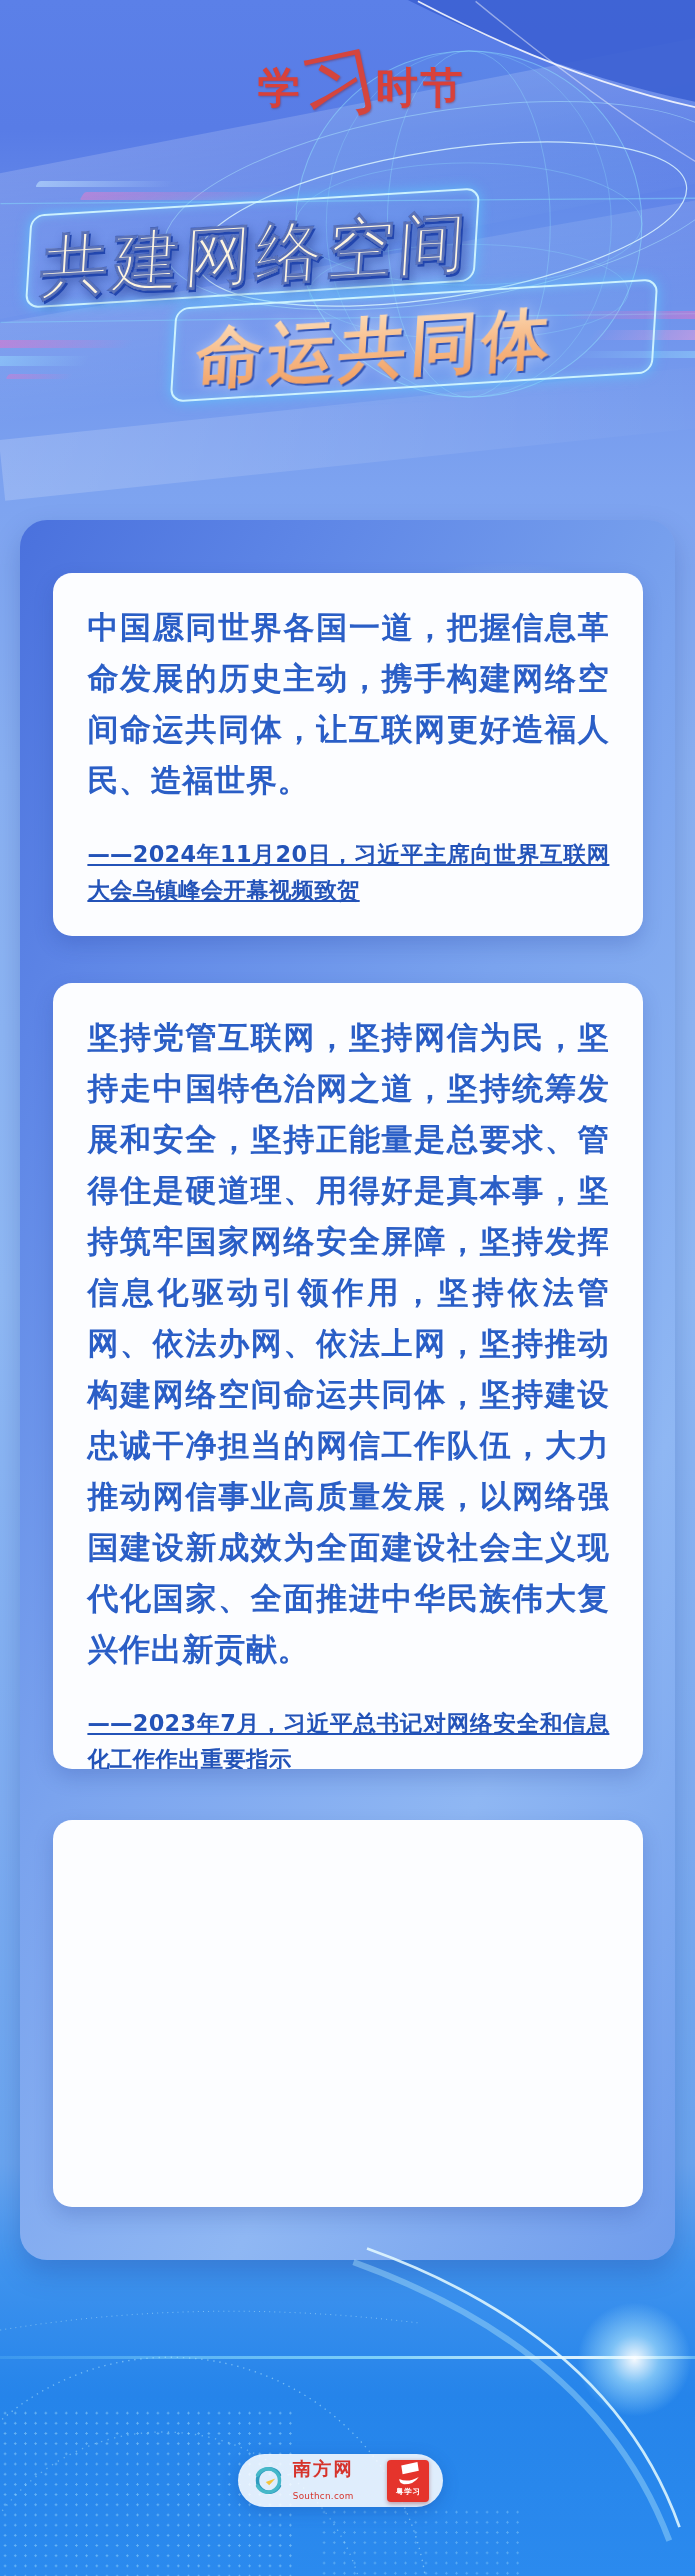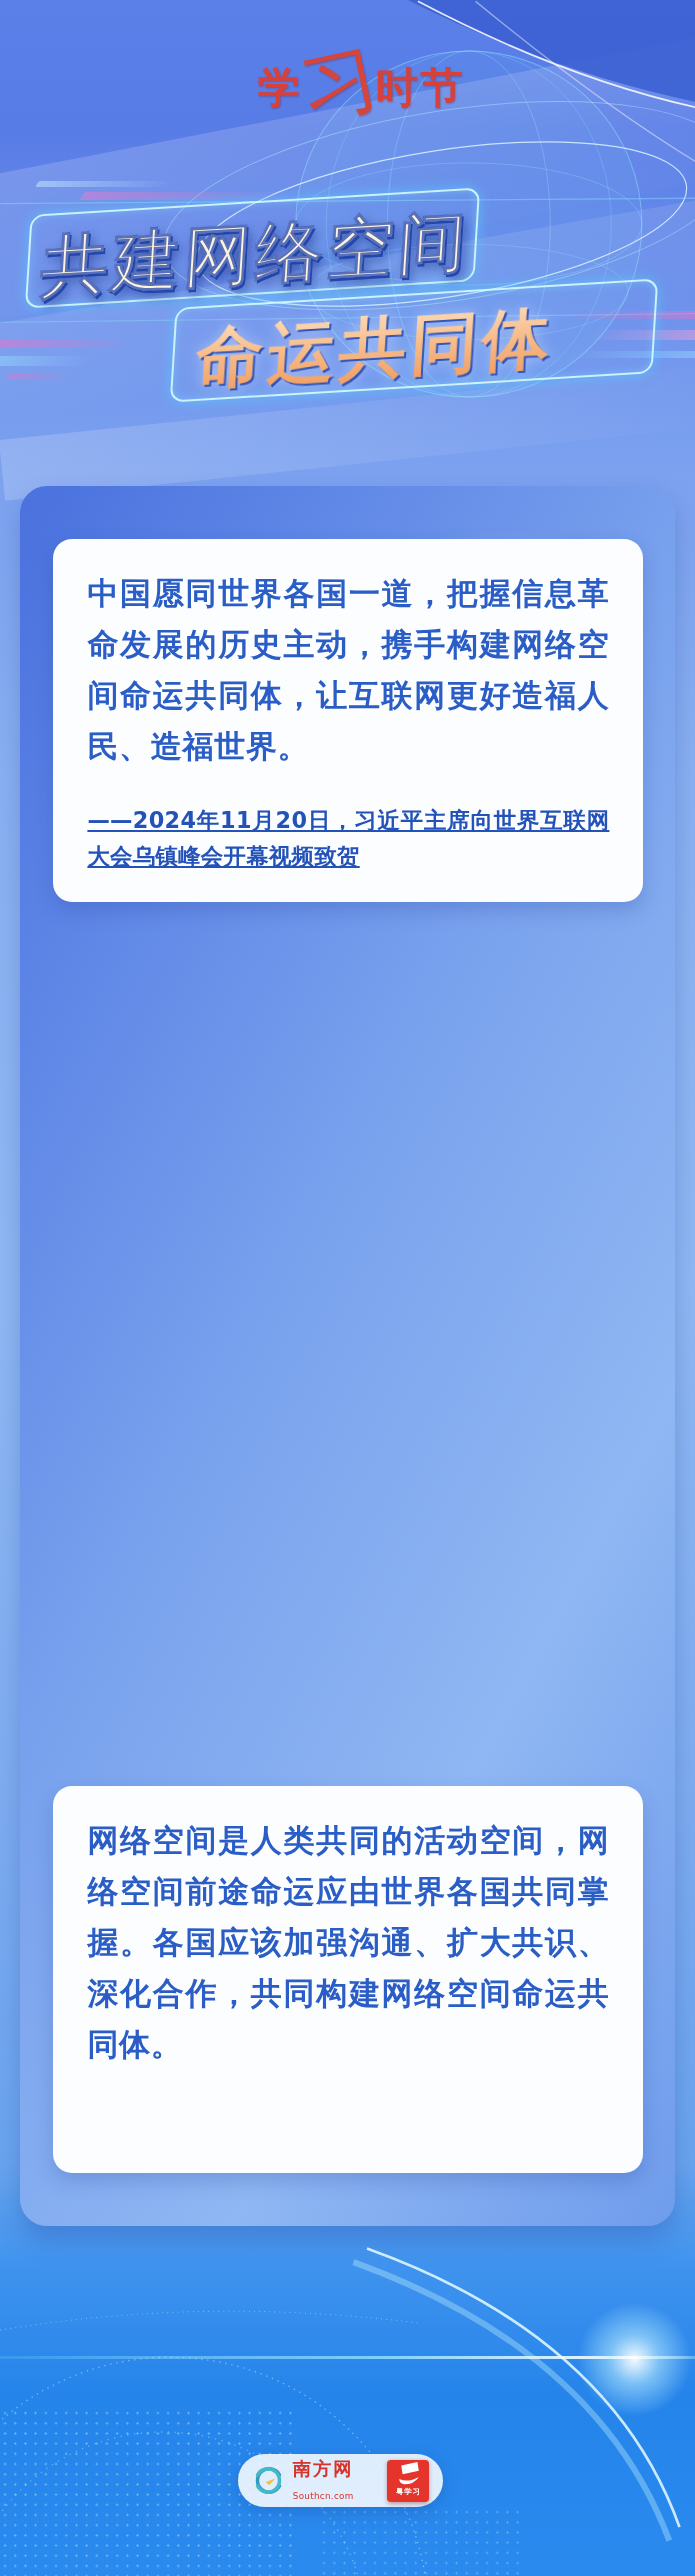--- a/index.html
+++ b/index.html
@@ -39,21 +39,21 @@
   .title{position:absolute;font-weight:900;font-size:67px;letter-spacing:4.1px;
     transform:skewX(-7deg) rotate(-3.5deg);white-space:nowrap;}
   .title1{left:42px;top:209px;color:#fdf4e0;
     -webkit-text-stroke:0.7px rgba(35,70,170,.75);
     text-shadow:2px 2.7px 0 #2246ae, 4.1px 6.1px 11px rgba(20,40,120,.55);}
   .title2{left:197px;top:303px;
     background:linear-gradient(180deg,#fde3c2 0%,#f7bd8c 45%,#ef9758 100%);
     -webkit-background-clip:text;background-clip:text;color:transparent;
     filter:drop-shadow(2px 2.7px 0 rgba(34,70,174,.85)) drop-shadow(0 0 6.8px rgba(255,255,255,.35));}
   
-  .panel{position:absolute;left:20.4px;top:486px;width:655px;height:1740px;border-radius:27px;
+  .panel{position:absolute;left:20.4px;top:520px;width:655px;height:1740px;border-radius:27px;
     background:linear-gradient(118deg,#4a71dd 0%,#5d85e6 18%,#7aa3ee 45%,#8fb7f3 72%,#6f9cec 100%);
     box-shadow:0 12.2px 27px rgba(25,50,140,.25);}
   .panel .cloud{position:absolute;right:27px;top:41px;width:285px;height:149px;border-radius:50%;
     background:radial-gradient(ellipse at center,rgba(255,255,255,.28),rgba(255,255,255,0) 70%);}
   .card{position:absolute;left:33px;width:590px;background:#fcfdff;border-radius:19px;
     padding:28.5px 34px 0 34px;box-sizing:border-box;overflow:hidden;
     box-shadow:0 8.2px 19px rgba(30,60,150,.22);}
   .card1{top:53px;height:363px;}
   .card2{top:463px;height:786px;}
   .card3{top:1300px;height:387px;}
@@ -68,21 +68,21 @@
     background-size:10.2px 10.2px;}
   .dots-a{left:0;top:2408px;width:292px;height:168px;opacity:.55;}
   .dots-b{left:319px;top:2507px;width:204px;height:69px;opacity:.4;}
   .glowline{position:absolute;left:0;top:2356px;width:696px;height:2.7px;
     background:linear-gradient(90deg,rgba(140,235,255,.15),rgba(160,240,255,.7) 55%,rgba(255,255,255,.95) 90%,rgba(160,240,255,.4));}
   .burst{position:absolute;left:577px;top:2302px;width:115px;height:115px;border-radius:50%;
     background:radial-gradient(circle,rgba(255,255,255,.95) 0%,rgba(190,240,255,.55) 30%,rgba(190,240,255,0) 70%);}
   .pill{position:absolute;left:238px;top:2454px;width:205px;height:53px;border-radius:26.5px;
     background:rgba(255,255,255,.85);box-shadow:0 4.1px 16.3px rgba(20,70,160,.3);
     display:flex;align-items:center;padding:0 13.6px;box-sizing:border-box;gap:8.2px;}
-  .southcn-text{display:flex;flex-direction:column;align-items:center;line-height:1;}
+  .southcn-text{display:flex;flex-direction:column;align-items:flex-end;line-height:1;}
   .southcn-name{color:#d6332b;font-size:18.3px;font-weight:900;letter-spacing:2px;}
   .southcn-domain{color:#d6332b;font-size:8.8px;font-weight:400;margin-top:14px;letter-spacing:0.3px;}
   .yuexuexi{margin-left:auto;width:42px;height:42px;border-radius:4px;background:#e5342c;
     display:flex;flex-direction:column;align-items:center;justify-content:flex-start;
     box-shadow:0 1.4px 4.1px rgba(120,10,10,.35);}
   .yuexuexi-label{color:#ffffff;font-size:7.5px;font-weight:700;letter-spacing:0.7px;margin-top:0.7px;}
 </style>
 </head>
 <body>
 
@@ -128,23 +128,26 @@
   <div class="title title2">命运共同体</div>
 
   <div class="panel">
     <div class="cloud"></div>
 
     <div class="card card1">
       <p class="quote">中国愿同世界各国一道，把握信息革命发展的历史主动，携手构建网络空间命运共同体，让互联网更好造福人民、造福世界。</p>
       <p class="attribution">——2024年11月20日，习近平主席向世界互联网大会乌镇峰会开幕视频致贺</p>
     </div>
 
+    <div class="card card2">
+      <p class="quote">坚持党管互联网，坚持网信为民，坚持走中国特色治网之道，坚持统筹发展和安全，坚持正能量是总要求、管得住是硬道理、用得好是真本事，坚持筑牢国家网络安全屏障，坚持发挥信息化驱动引领作用，坚持依法管网、依法办网、依法上网，坚持推动构建网络空间命运共同体，坚持建设忠诚干净担当的网信工作队伍，大力推动网信事业高质量发展，以网络强国建设新成效为全面建设社会主义现代化国家、全面推进中华民族伟大复兴作出新贡献。</p>
+      <p class="attribution">——2023年7月，习近平总书记对网络安全和信息化工作作出重要指示</p>
+    </div>
 
     <div class="card card3">
-      <p class="quote">网络空间是人类共同的活动空间，网络空间前途命运应由世界各国共同掌握。各国应该加强沟通、扩大共识、深化合作，共同构建网络空间命运共同体。</p>
     </div>
   </div>
 
   <svg class="footer-svg" width="696" height="341" viewBox="0 0 502" preserveAspectRatio="none" style="width:696px;height:341px;">
   </svg>
   <svg class="footer-svg" width="696" height="341" viewBox="0 0 1024 502">
     <path d="M 540 20 Q 900 150 1000 430" stroke="rgba(230,252,255,.85)" stroke-width="4" fill="none"></path>
     <path d="M 520 40 Q 880 170 985 450" stroke="rgba(200,245,255,.35)" stroke-width="9" fill="none"></path>
     <circle cx="250" cy="560" r="380" stroke="rgba(190,240,255,.5)" stroke-width="2" fill="none" stroke-dasharray="2 7"></circle>
     <circle cx="240" cy="590" r="300" stroke="rgba(190,240,255,.4)" stroke-width="2" fill="none" stroke-dasharray="2 8"></circle>

